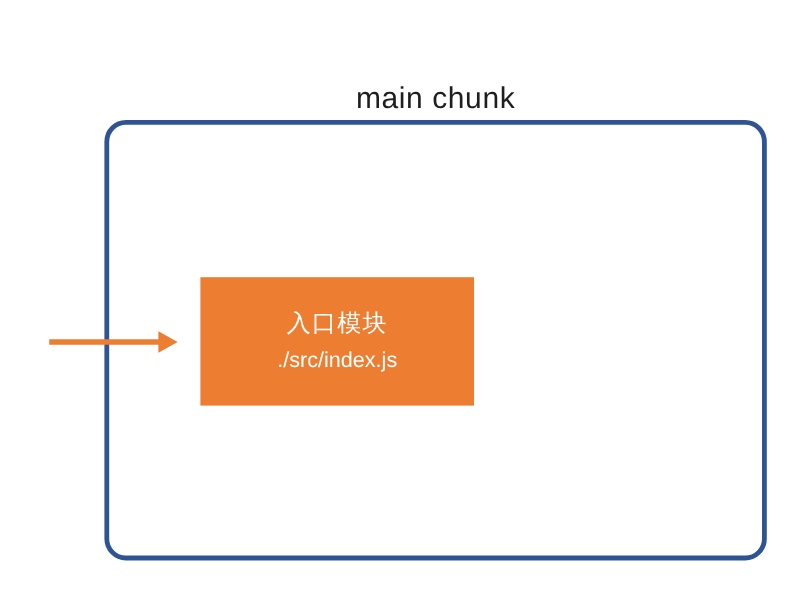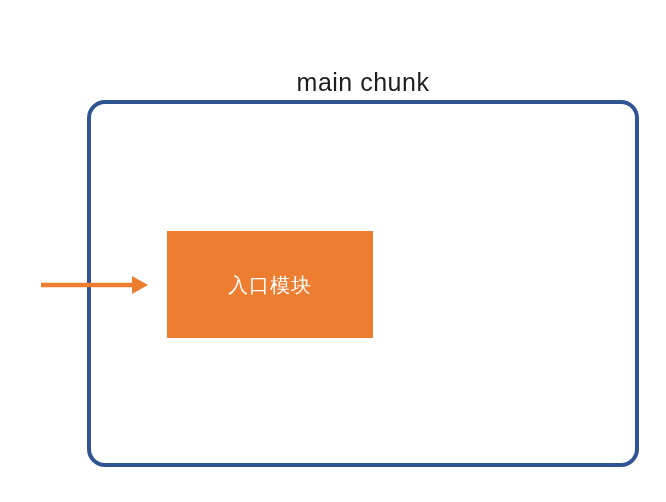--- a/index.html
+++ b/index.html
@@ -36,21 +36,21 @@
     height: 367px;
     box-sizing: border-box;
     border: 4px solid var(--chunk-border, #2f5493);
     border-radius: 18px;
     background: transparent;
   }
   .entry-module-box {
     position: absolute;
     left: 167px;
     top: 231px;
-    width: 206px;
+    width: 228px;
     height: 107px;
     background: var(--module-fill, #ed7d31);
     display: flex;
     flex-direction: column;
     align-items: center;
     justify-content: center;
     color: var(--module-text, #ffffff);
     text-align: right;
   }
   .entry-module-name {
@@ -93,15 +93,16 @@
 
   <div class="entry-arrow">
     <svg viewBox="0 0 112 28" xmlns="http://www.w3.org/2000/svg" aria-hidden="true">
       <line x1="3" y1="14" x2="95" y2="14"></line>
       <polygon points="94,5 110,14 94,23"></polygon>
     </svg>
   </div>
 
   <div class="entry-module-box">
     <div class="entry-module-name">入口模块</div>
+    <div class="entry-module-path">./src/index.js</div>
   </div>
 
 </div>
 
 </body></html>

